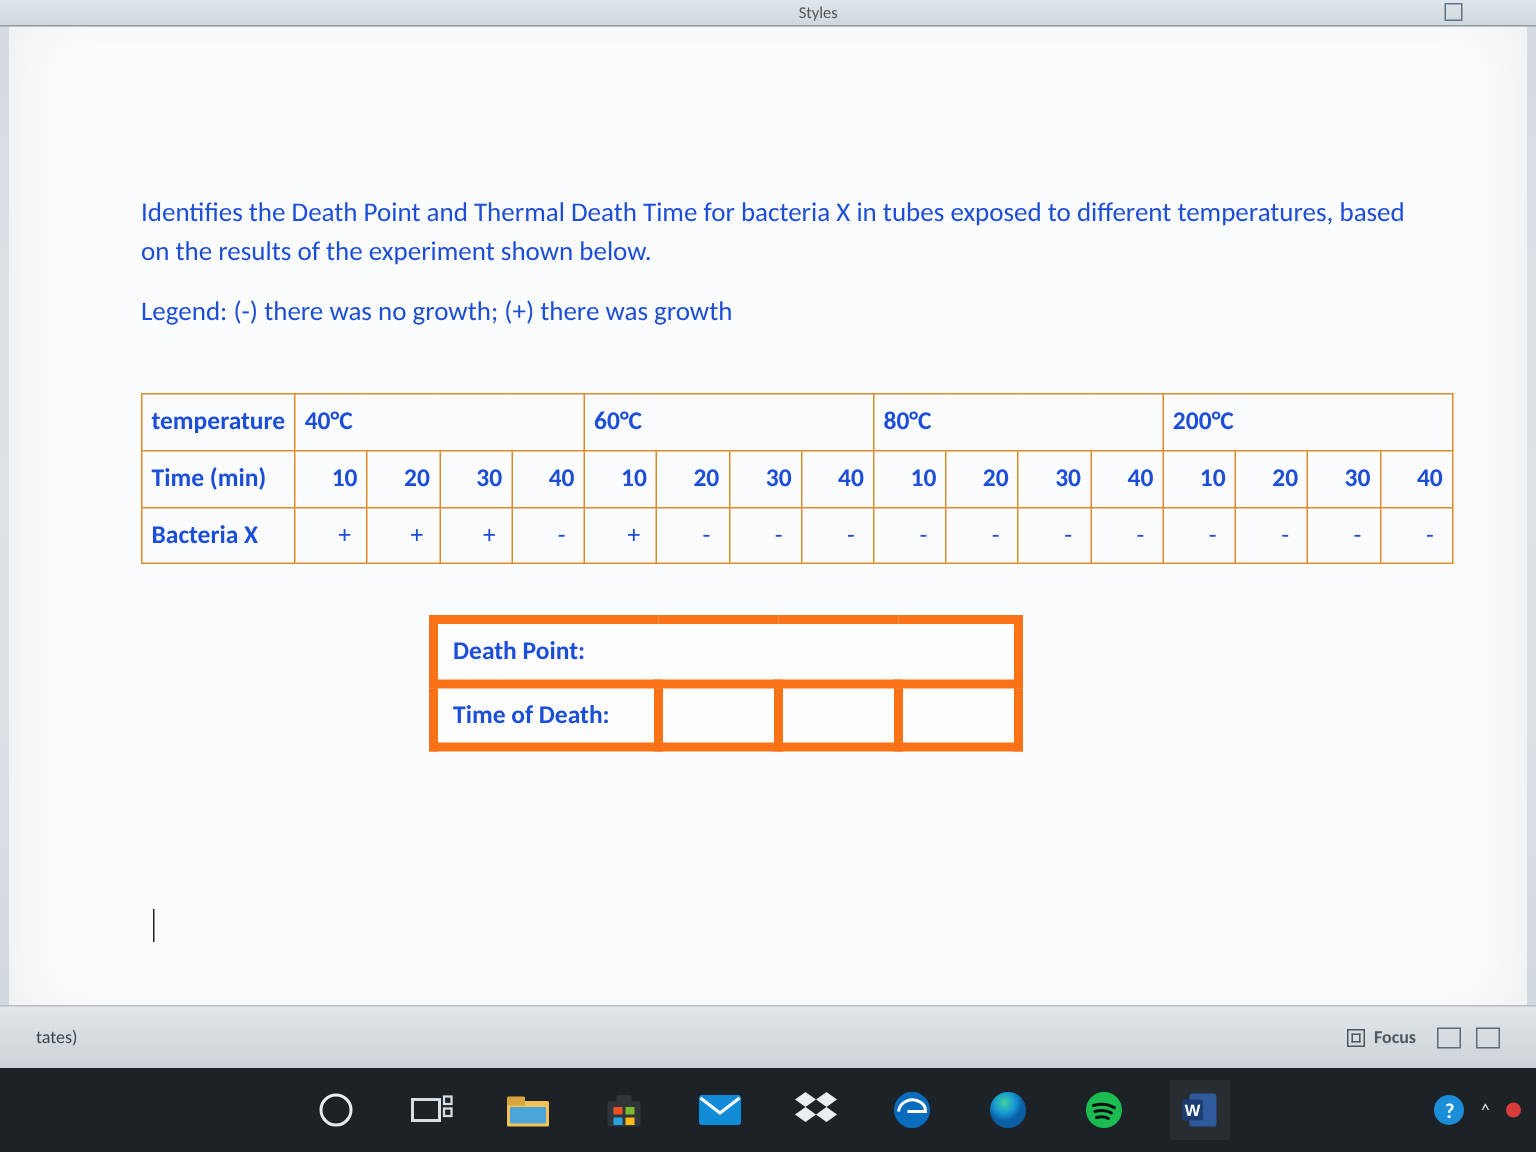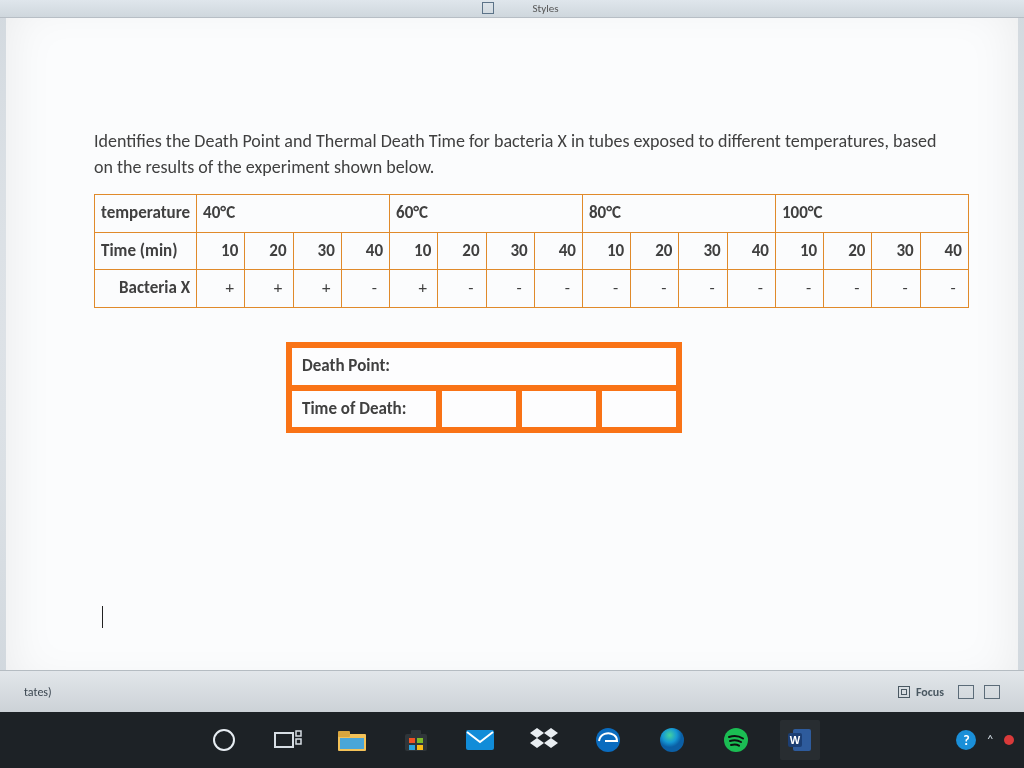--- a/index.html
+++ b/index.html
@@ -5,39 +5,39 @@
   * { box-sizing: border-box; margin: 0; padding: 0; }
   html, body { width: 1024px; height: 768px; overflow: hidden; font-family: "Calibri", "Segoe UI", Arial, sans-serif; }
   body { background: #1a1f22; position: relative; }
 
   
   .ribbon-sliver {
     position: absolute; top: 0; left: 0; right: 0; height: 18px;
     background: linear-gradient(#dfe6ec,#cfd7dd);
     border-bottom: 1px solid #b7bec5;
     font-size: 11px; color: #555;
-    display: flex; justify-content: center; align-items: flex-start;
+    display: flex; justify-content: flex-end; align-items: flex-start;
     padding-right: 49px; gap: 30px;
   }
   .ribbon-sliver .styles-lbl { position: absolute; left: 52%; top: 2px; }
   .ribbon-sliver .lc-icon { width:12px; height:12px; border:1px solid #5c7388; margin-top:2px; }
 
   .monitor {
     position: absolute;
     top: 18px; left: 0; right: 0; bottom: 56px;
     background: radial-gradient(ellipse at 50% 45%, #f2f4f6 0%, #e4e8ec 55%, #cfd6dc 100%);
     perspective: 2200px;
   }
 
   .page {
     position: absolute;
     left: 6px; top: 0; right: 6px; bottom: 0;
     background: #fbfcfd;
     padding: 110px 80px 0 88px;
-    color: #404040;
+    color: #1d4ed8;
     font-size: 18px;
     line-height: 1.45;
     box-shadow: inset 0 -20px 50px rgba(0,0,0,.08);
   }
 
   .question { margin-bottom: 14px; }
   .legend   { margin-bottom: 42px; }
 
   
   table.data {
@@ -116,29 +116,30 @@
 
 <div class="ribbon-sliver">
   <span class="styles-lbl">Styles</span>
   <span class="lc-icon"></span>
 </div>
 
 <div class="monitor">
   <div class="page">
 
     <p class="question">Identifies the Death Point and Thermal Death Time for bacteria X in tubes exposed to different temperatures, based on the results of the experiment shown below.</p>
+    <p class="legend">Legend: (-) there was no growth; (+) there was growth</p>
 
     <table class="data">
       <tbody>
           <tr>
         <th class="row-h">temperature</th>
         <th class="temp-h" colspan="4">40°C</th>
         <th class="temp-h" colspan="4">60°C</th>
         <th class="temp-h" colspan="4">80°C</th>
-        <th class="temp-h" colspan="4">100°C</th>
+        <th class="temp-h" colspan="4">200°C</th>
       </tr>
       <tr class="time-row">
         <th class="row-h" style="text-align:left">Time (min)</th>
         <td class="cell">10</td>
         <td class="cell">20</td>
         <td class="cell">30</td>
         <td class="cell">40</td>
         <td class="cell">10</td>
         <td class="cell">20</td>
         <td class="cell">30</td>
@@ -146,21 +147,21 @@
         <td class="cell">10</td>
         <td class="cell">20</td>
         <td class="cell">30</td>
         <td class="cell">40</td>
         <td class="cell">10</td>
         <td class="cell">20</td>
         <td class="cell">30</td>
         <td class="cell">40</td>
       </tr>
       <tr class="bact-row">
-        <th class="row-h" style="text-align:right">Bacteria X</th>
+        <th class="row-h" style="text-align:left">Bacteria X</th>
         <td class="cell">+</td>
         <td class="cell">+</td>
         <td class="cell">+</td>
         <td class="cell">-</td>
         <td class="cell">+</td>
         <td class="cell">-</td>
         <td class="cell">-</td>
         <td class="cell">-</td>
         <td class="cell">-</td>
         <td class="cell">-</td>

